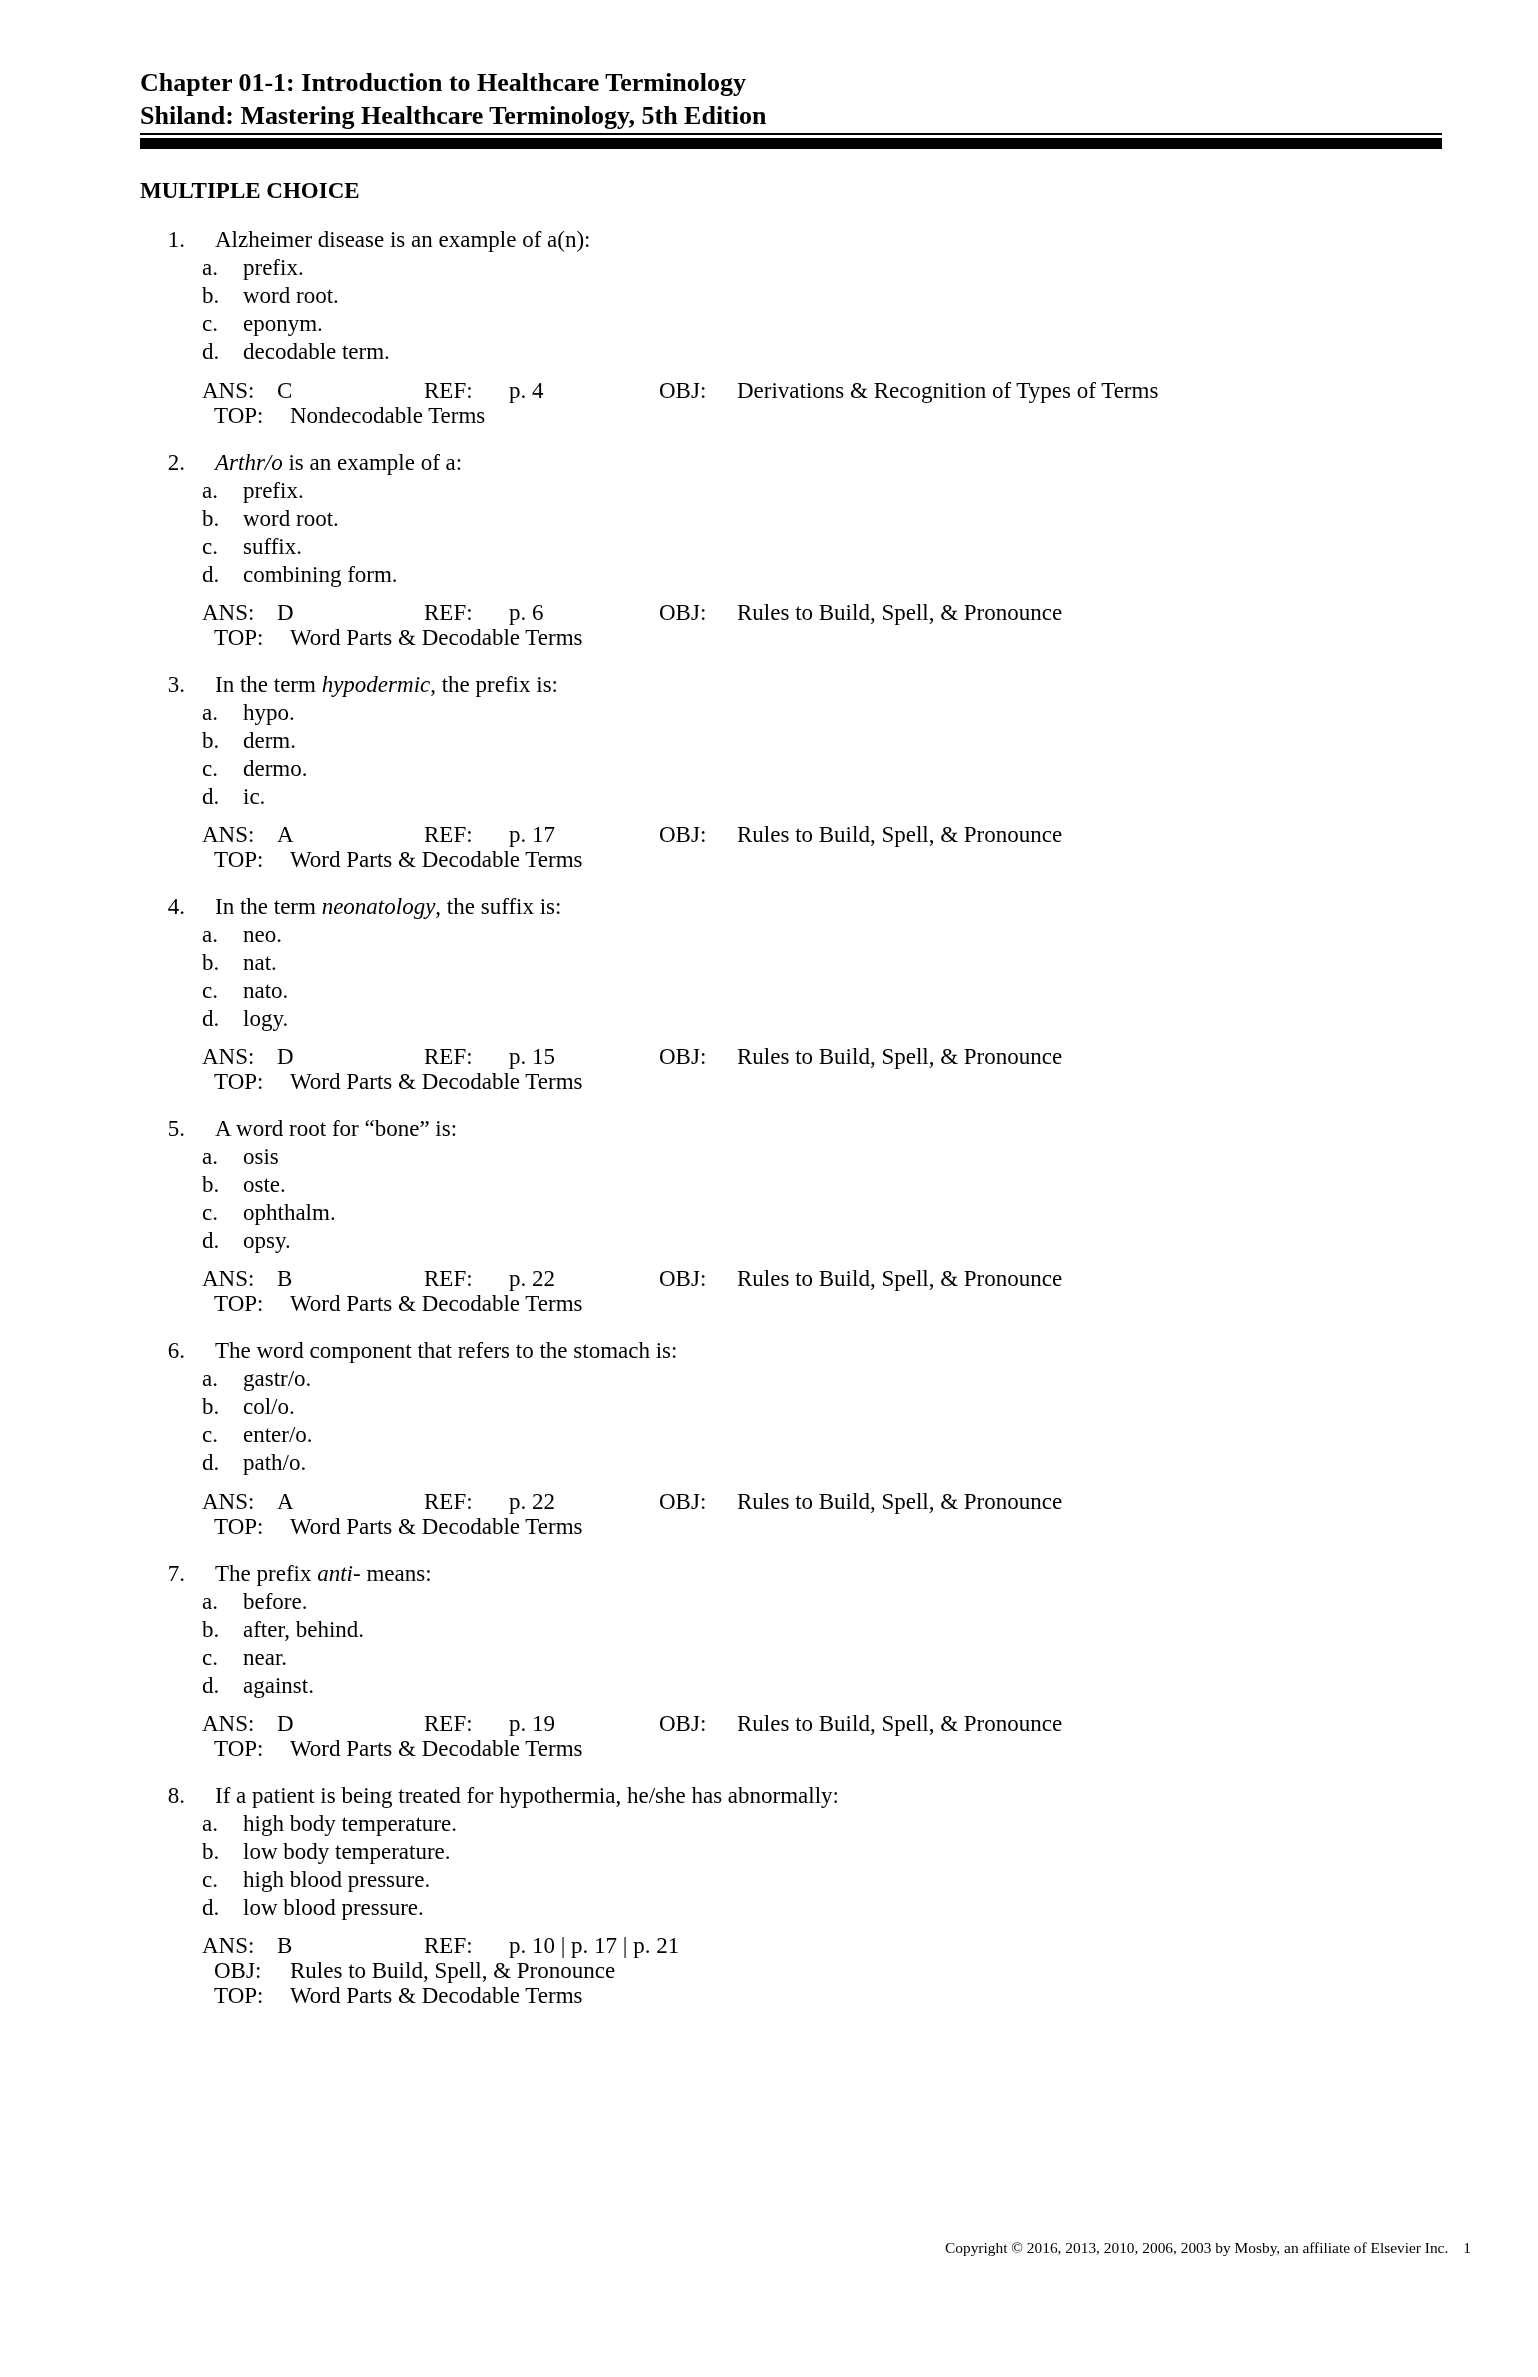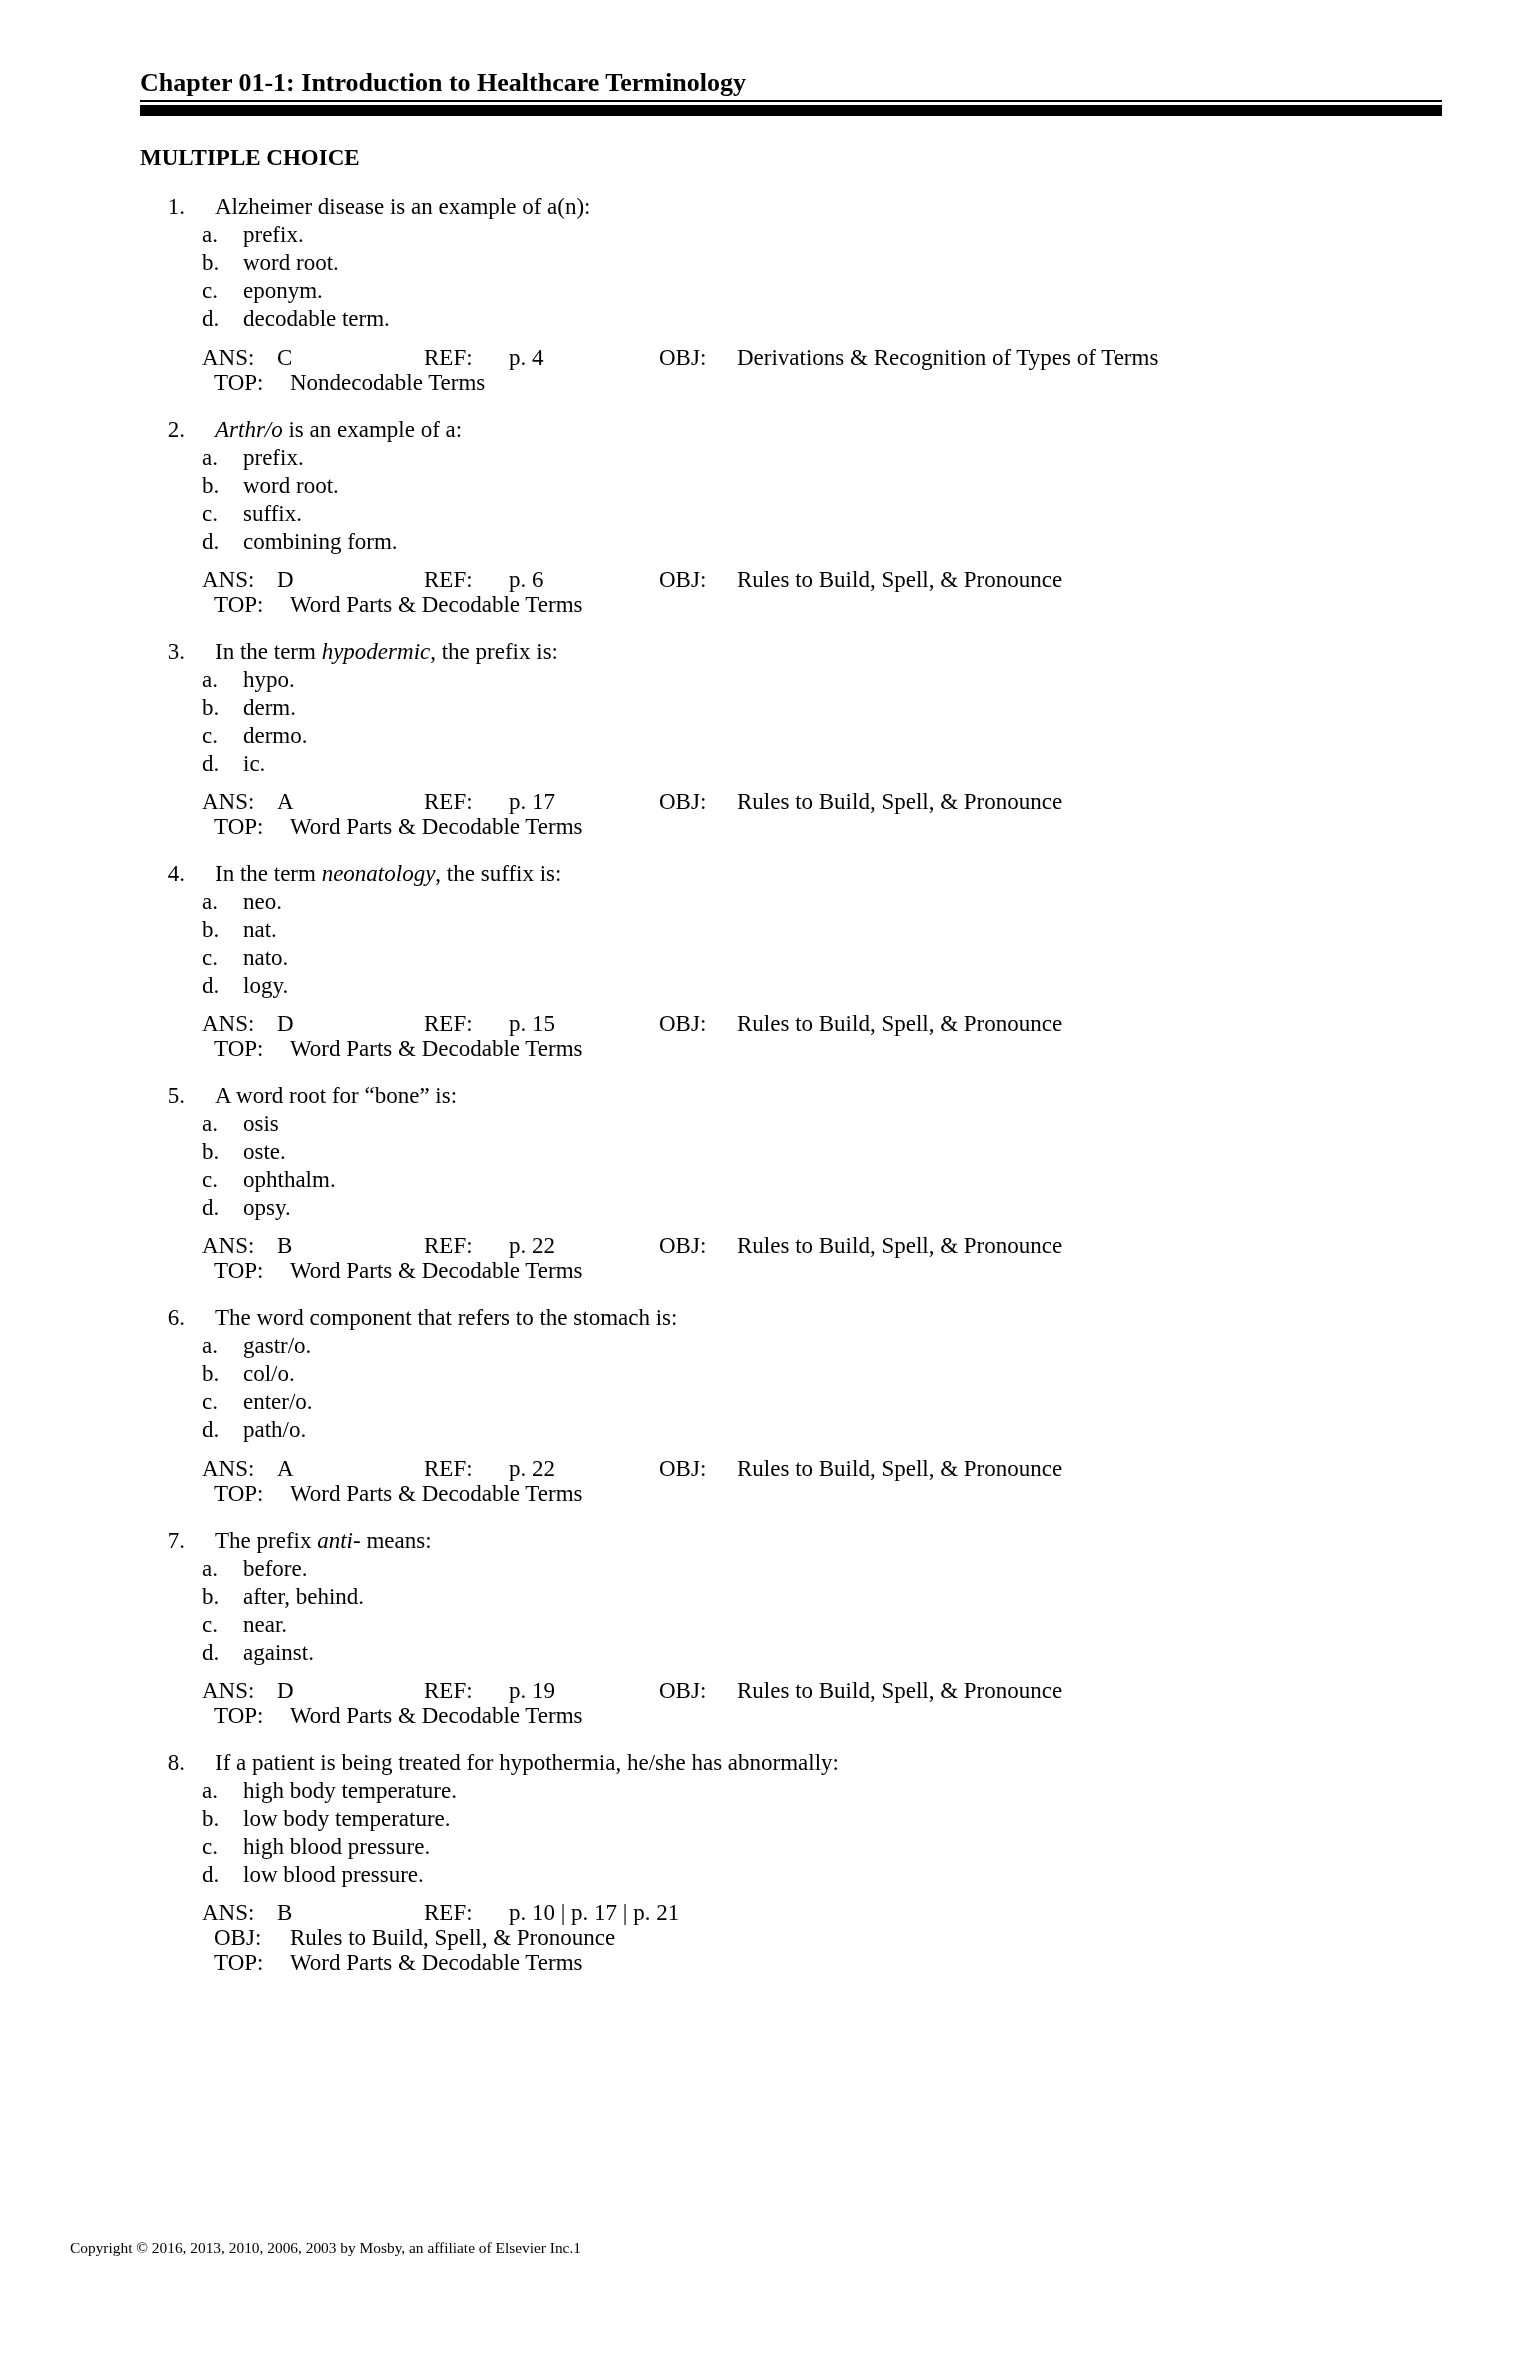--- a/index.html
+++ b/index.html
@@ -25,30 +25,31 @@
   .meta { margin-top: 11.2px; line-height: 25px; }
   .metarow { display: flex; margin-left: 62px; white-space: pre; gap: 16px; }
   .mlabel   { width: 59px;  flex: none; }
   .ansval   { width: 131px; flex: none; }
   .reflabel { width: 69px;  flex: none; }
   .refval   { width: 134px; flex: none; }
   .objlabel { width: 62px;  flex: none; }
   .mlabel2  { width: 60px;  flex: none; margin-left: 12px; }
   .footer {
     position: absolute; left: 70px; top: 2239px; width: 1401px;
-    display: flex; justify-content: flex-start;
-    font-size: 15.4px; line-height: 18px;
+    display: flex; justify-content: flex-end;
+    font-size: 15.4px; line-height: 18px; gap: 15px;
   }
 </style>
 </head>
 <body>
 
 <main class="main">
   <header>
     <div class="hline">Chapter 01-1: Introduction to Healthcare Terminology</div>
+    <div class="hline">Shiland: Mastering Healthcare Terminology, 5th Edition</div>
   </header>
   <div class="header-rule"></div>
   <div class="header-bar"></div>
   <h2 class="mc">MULTIPLE CHOICE</h2>
   <section>
       <div class="q">
         <div class="qrow">
           <span class="qnum">1.</span>
           <span class="stem"><span>Alzheimer disease is an example of a(n):</span></span>
         </div>

